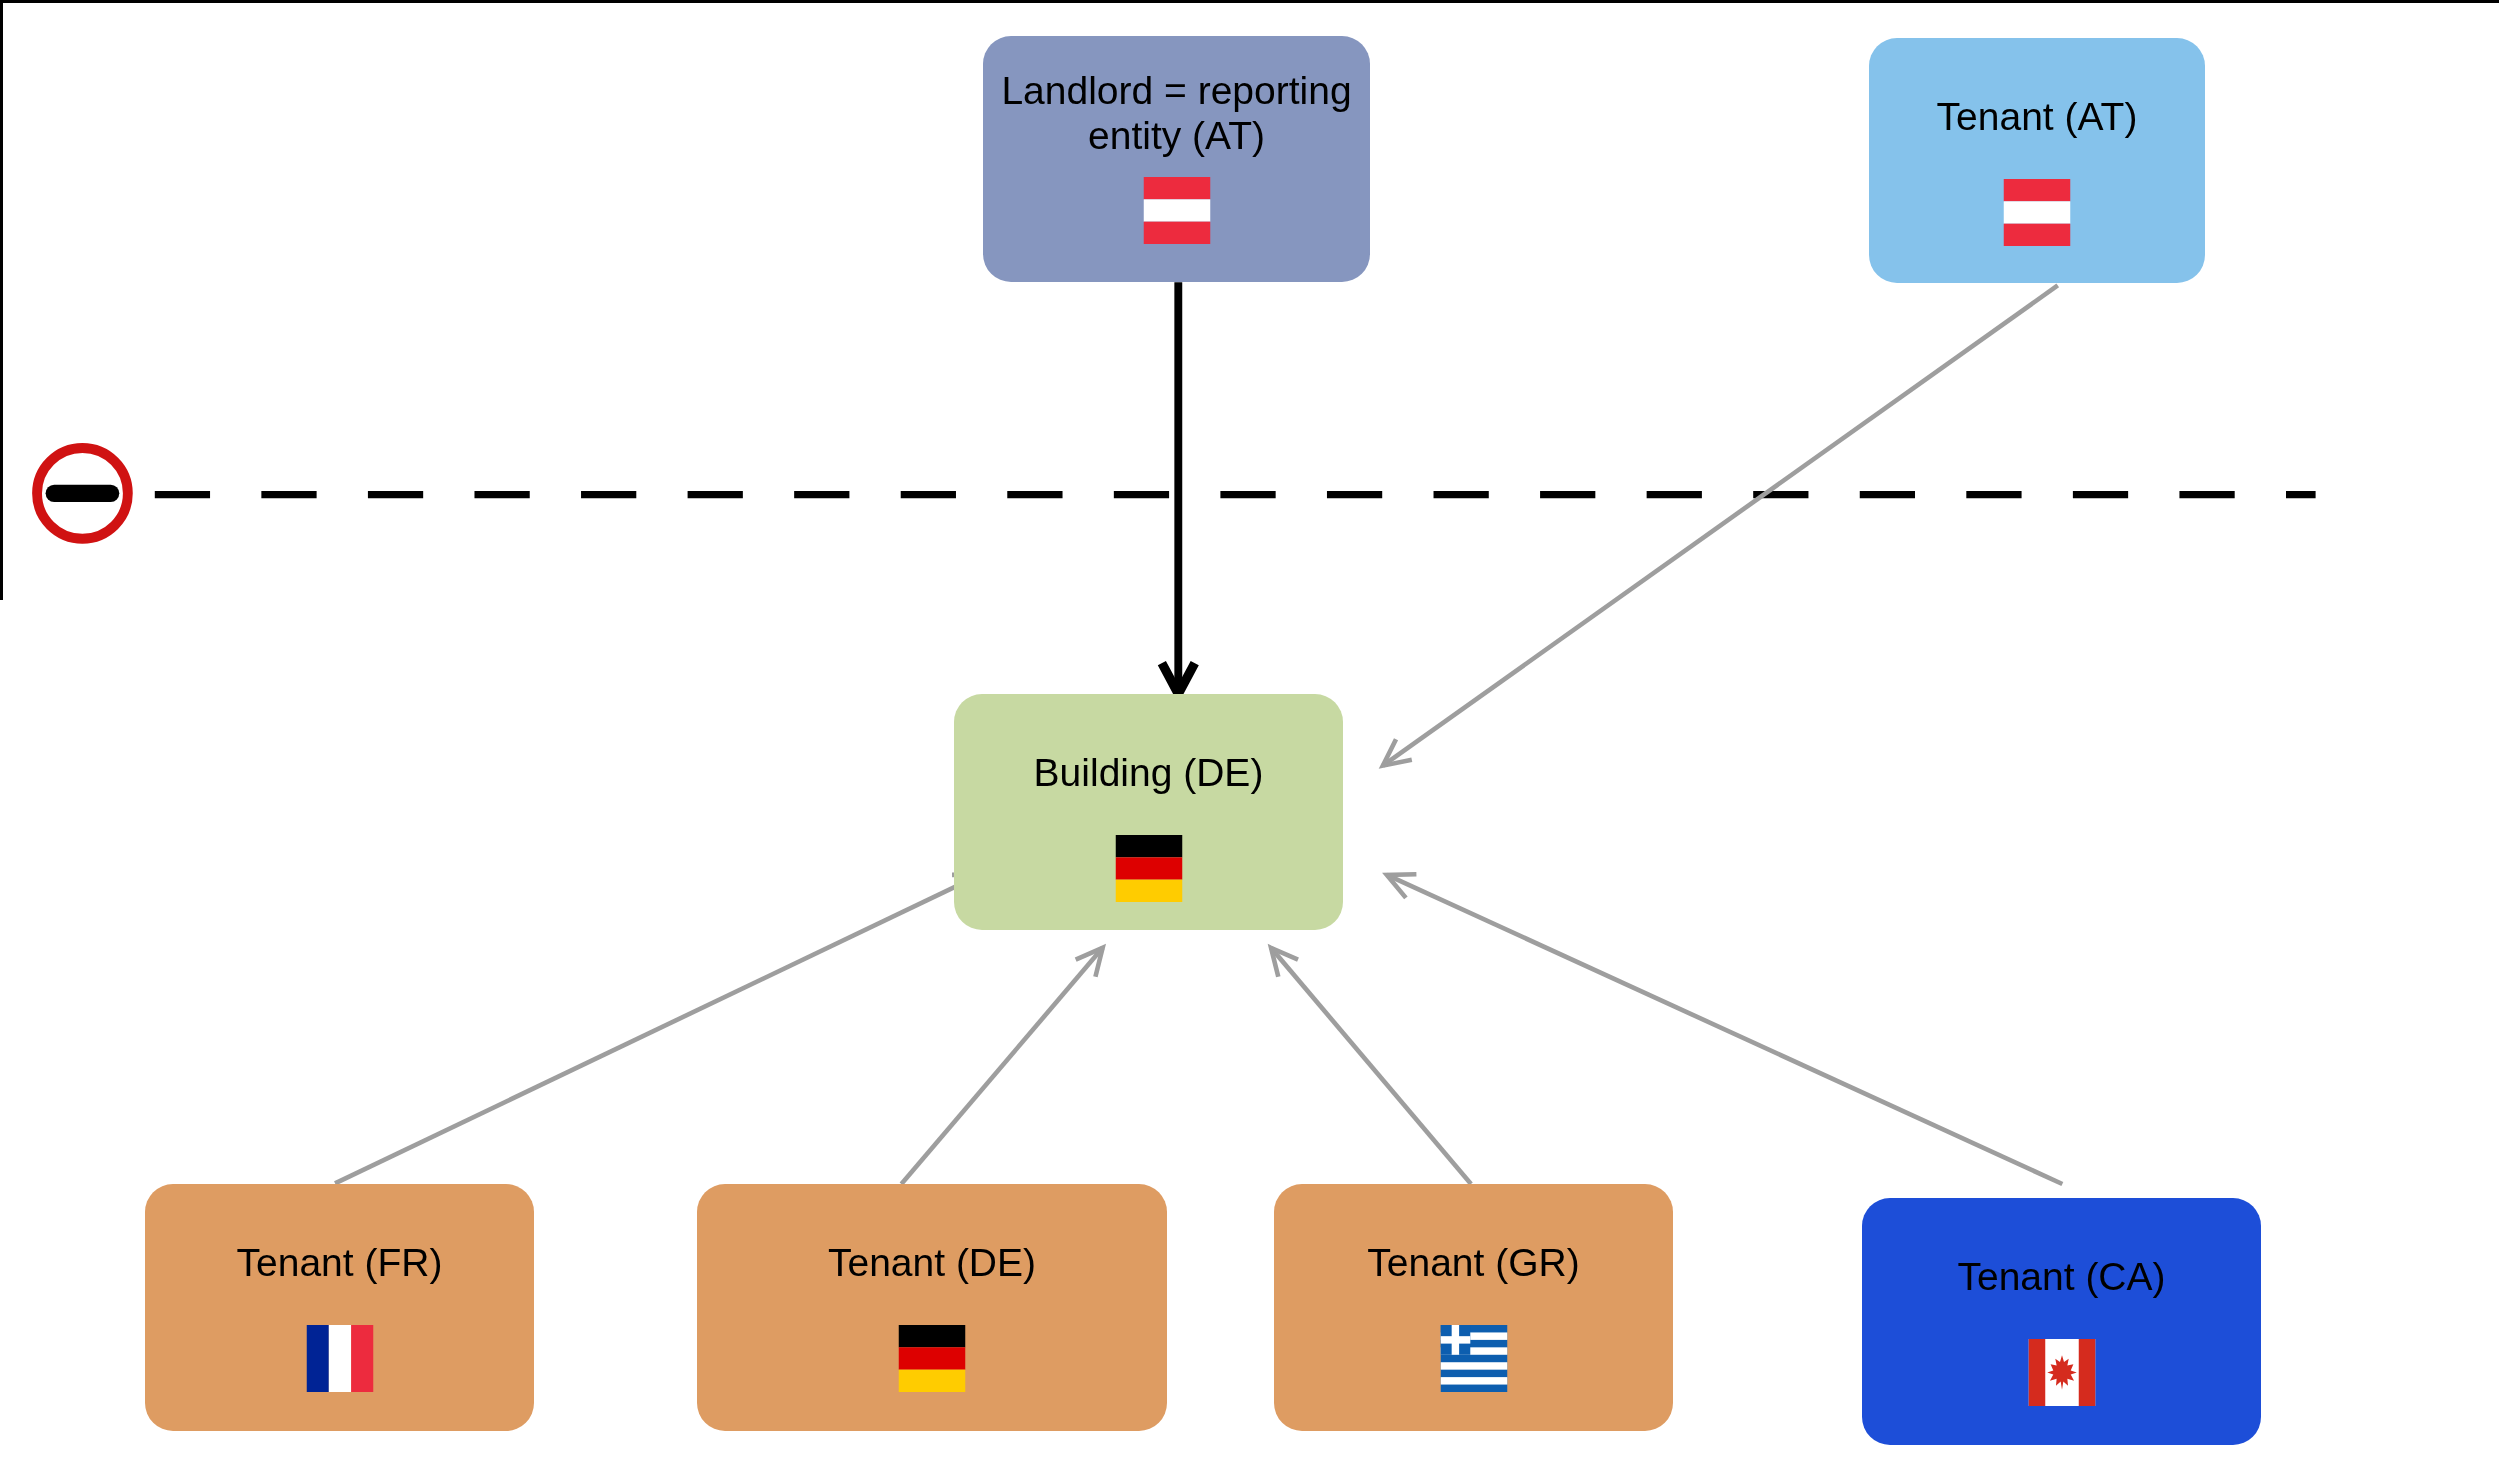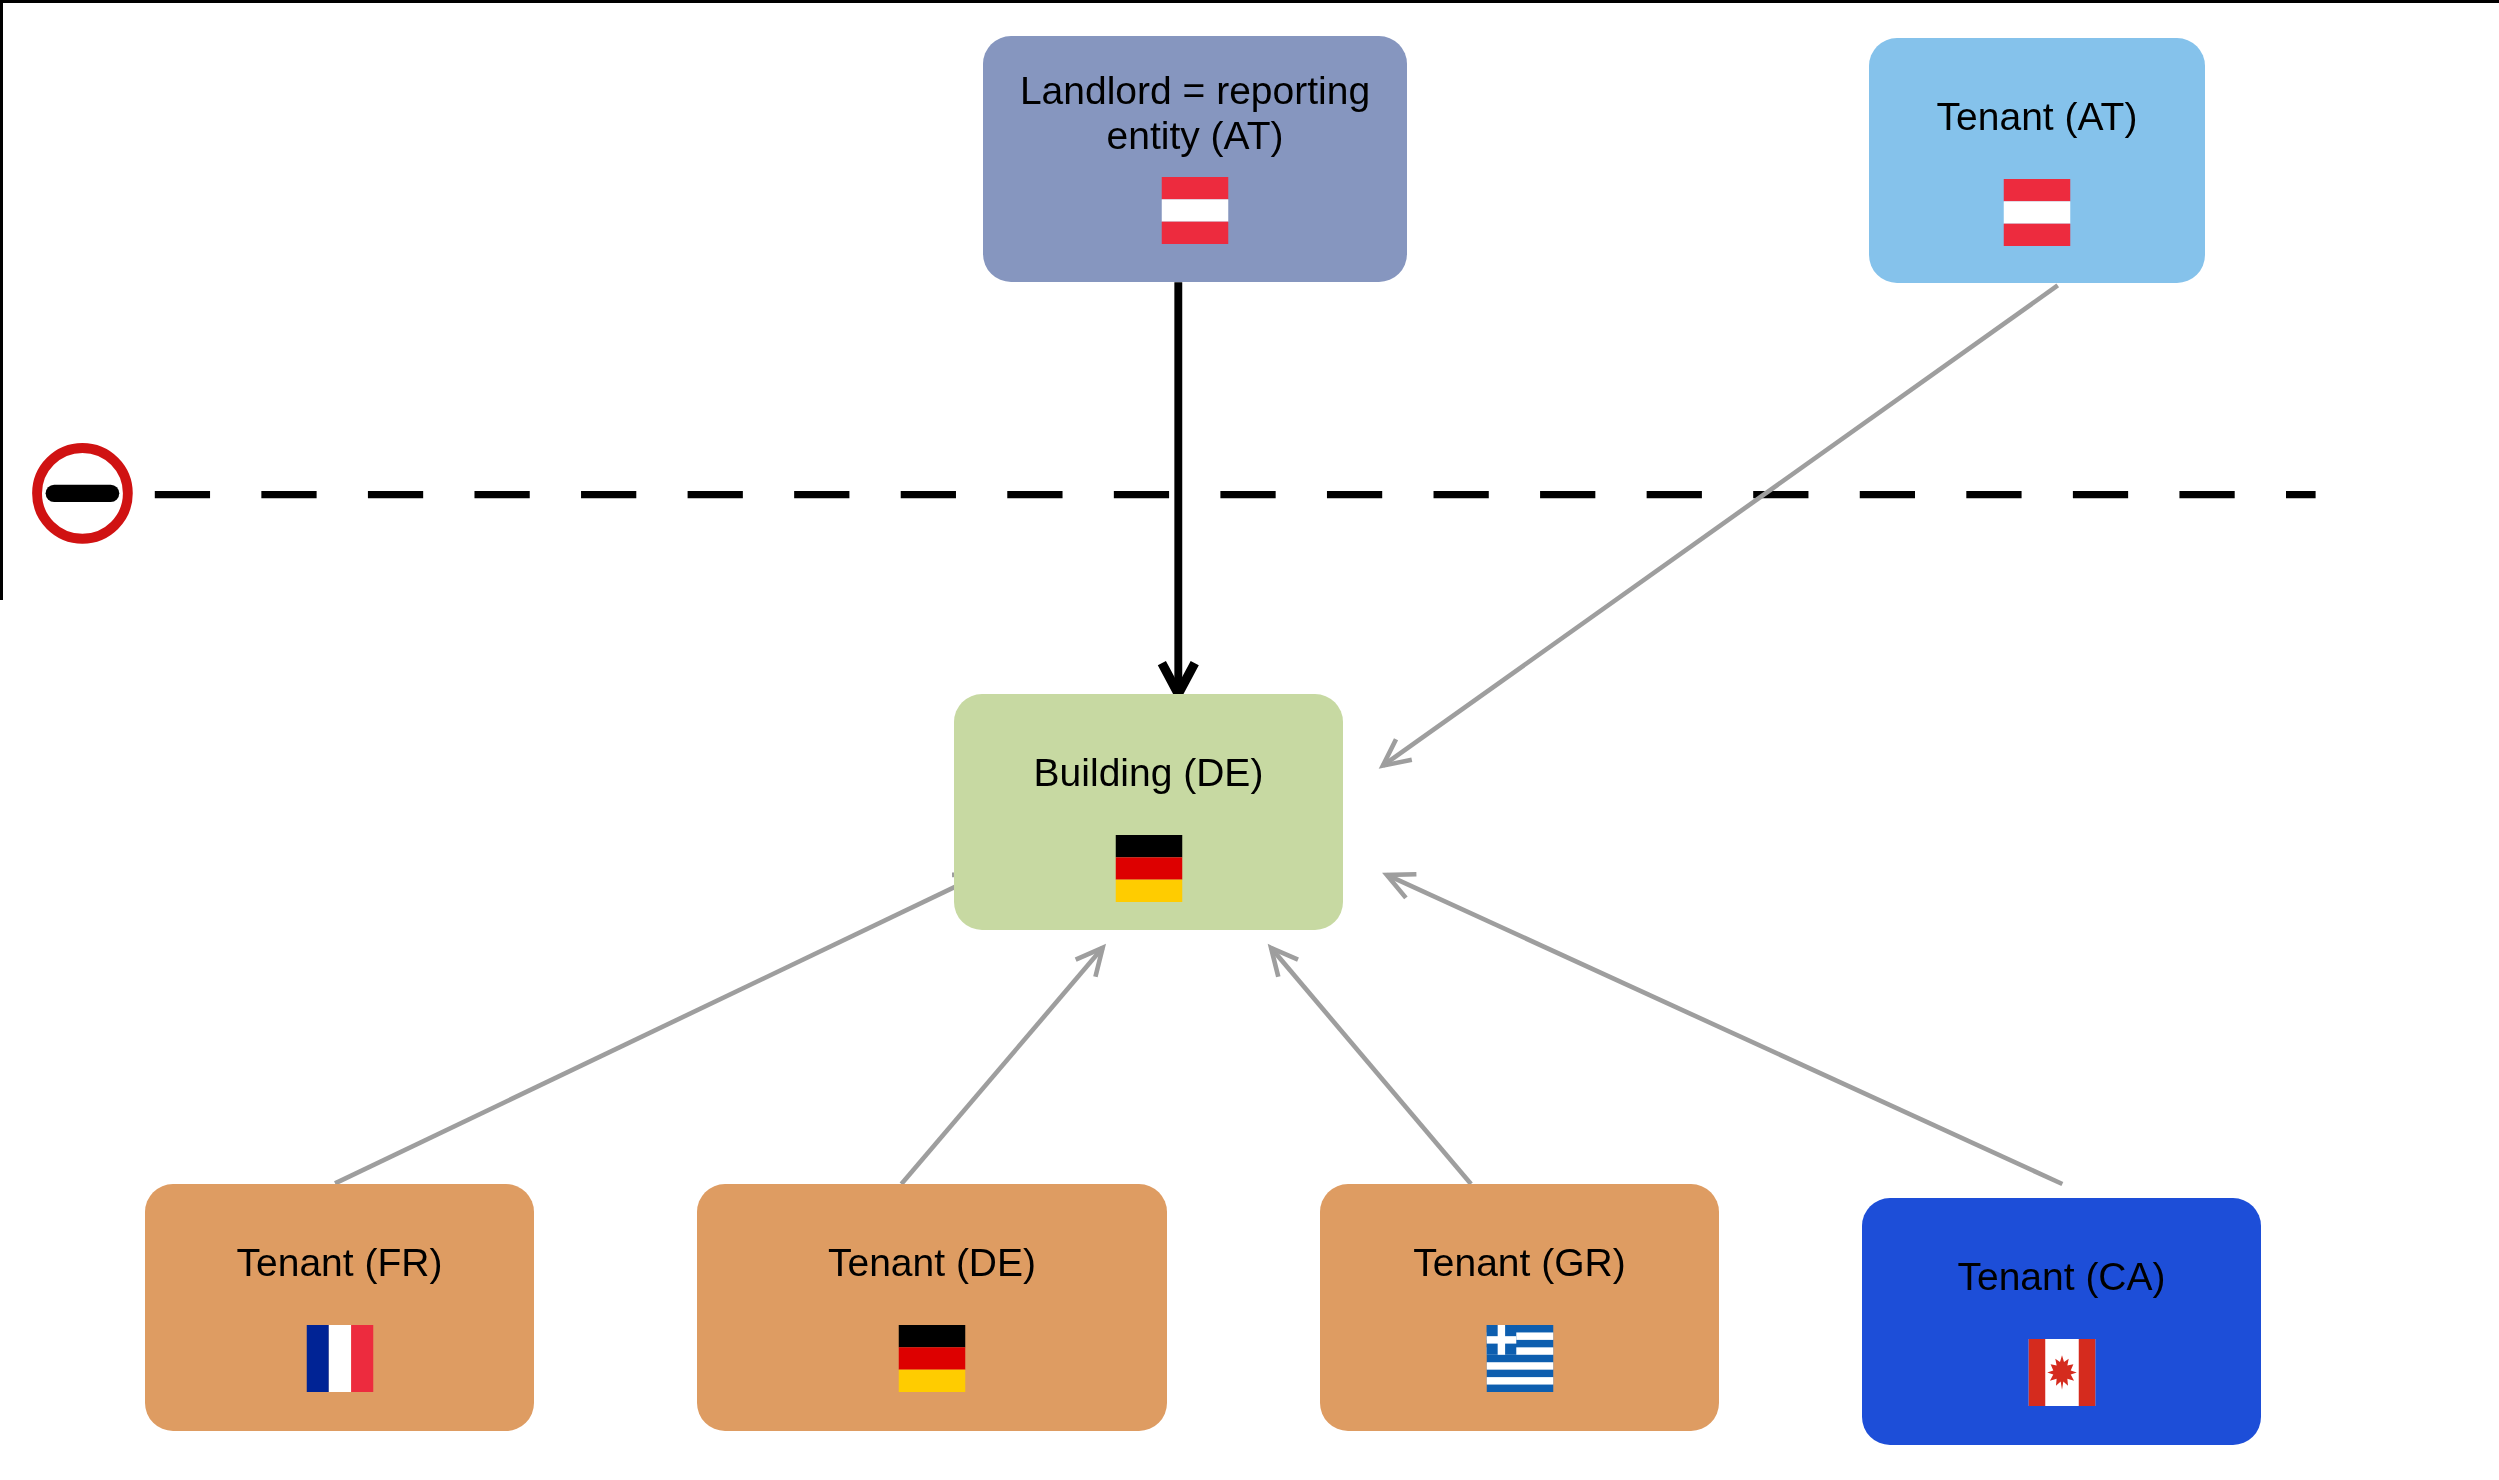--- a/index.html
+++ b/index.html
@@ -21,26 +21,26 @@
     text-align: center; font-size: 39px; line-height: 45px;
     white-space: nowrap;
   }
   .node.two-line .label { top: 32px; }
   .node .flag {
     position: absolute; top: 141px; left: 50%;
     transform: translateX(-50%);
     width: 67px; height: 67px; display: block;
   }
   
-  #node-landlord  { left: 983px; top:   36px; width: 387px; height: 246px; padding-left: 37px; }
+  #node-landlord  { left: 983px; top:   36px; width: 387px; height: 246px; }
   #node-tenant-at { left: 1869px; top:   38px; width: 336px; height: 245px; }
   #node-building  { left: 954px; top: 694px; width: 389px; height: 236px; }
   #node-tenant-fr { left:  137px; top: 1184px; width: 389px; height: 247px; margin-left: 8px; }
   #node-tenant-de { left: 697px; top: 1184px; width: 470px; height: 247px; }
-  #node-tenant-gr { left: 1320px; top: 1184px; width: 399px; height: 247px; }
+  #node-tenant-gr { left: 1274px; top: 1184px; width: 399px; height: 247px; }
   #node-tenant-ca { left: 1862px; top: 1184px; width: 399px; height: 247px; }
 </style>
 </head>
 <body>
 
 <div id="canvas">
 
   <svg class="overlay" viewBox="0 0 3800 2250">
 
     <line x1="235" y1="752" x2="3520" y2="752" stroke-width="11" stroke-dasharray="84 78" stroke="#000000"></line>

